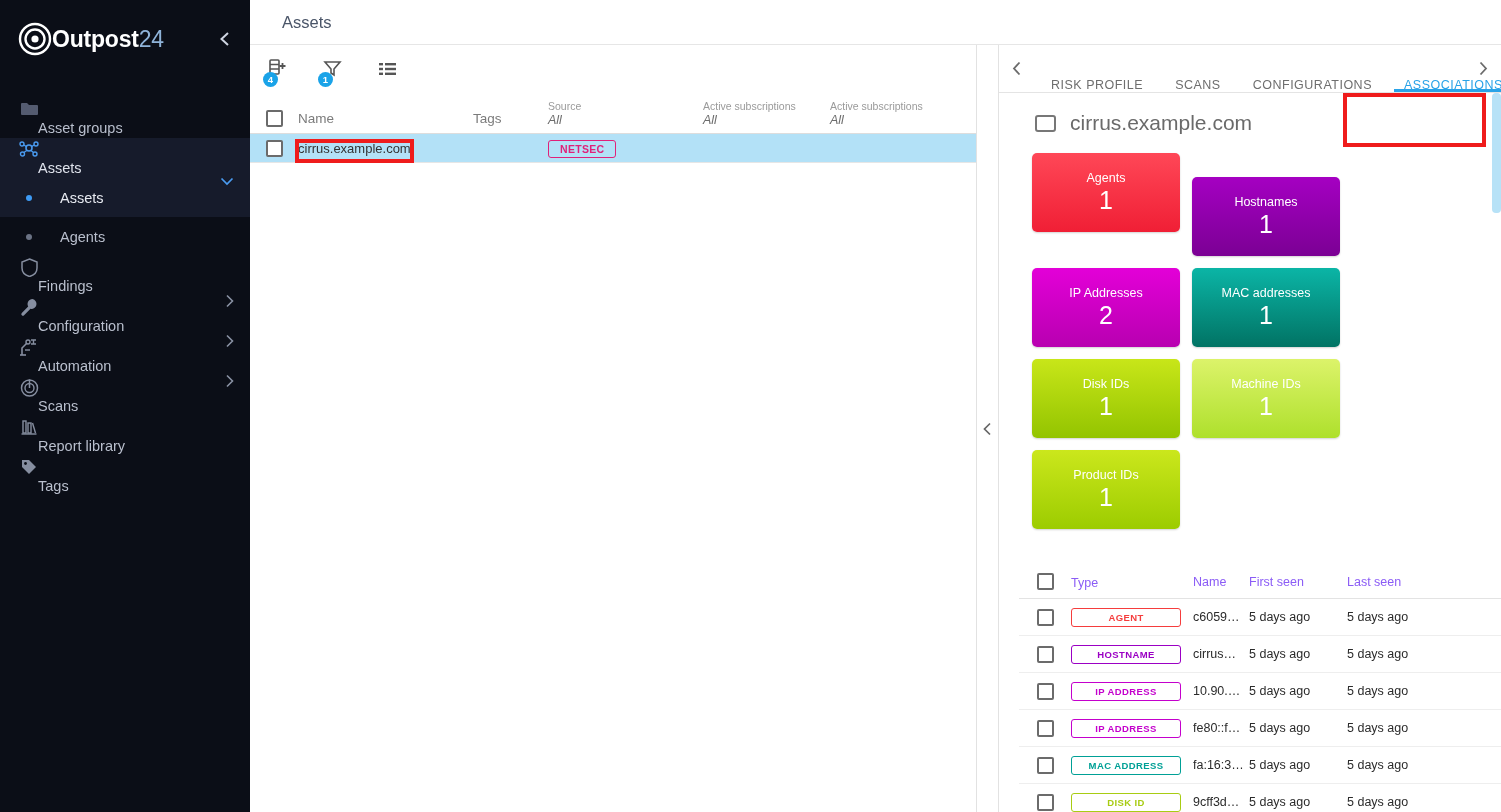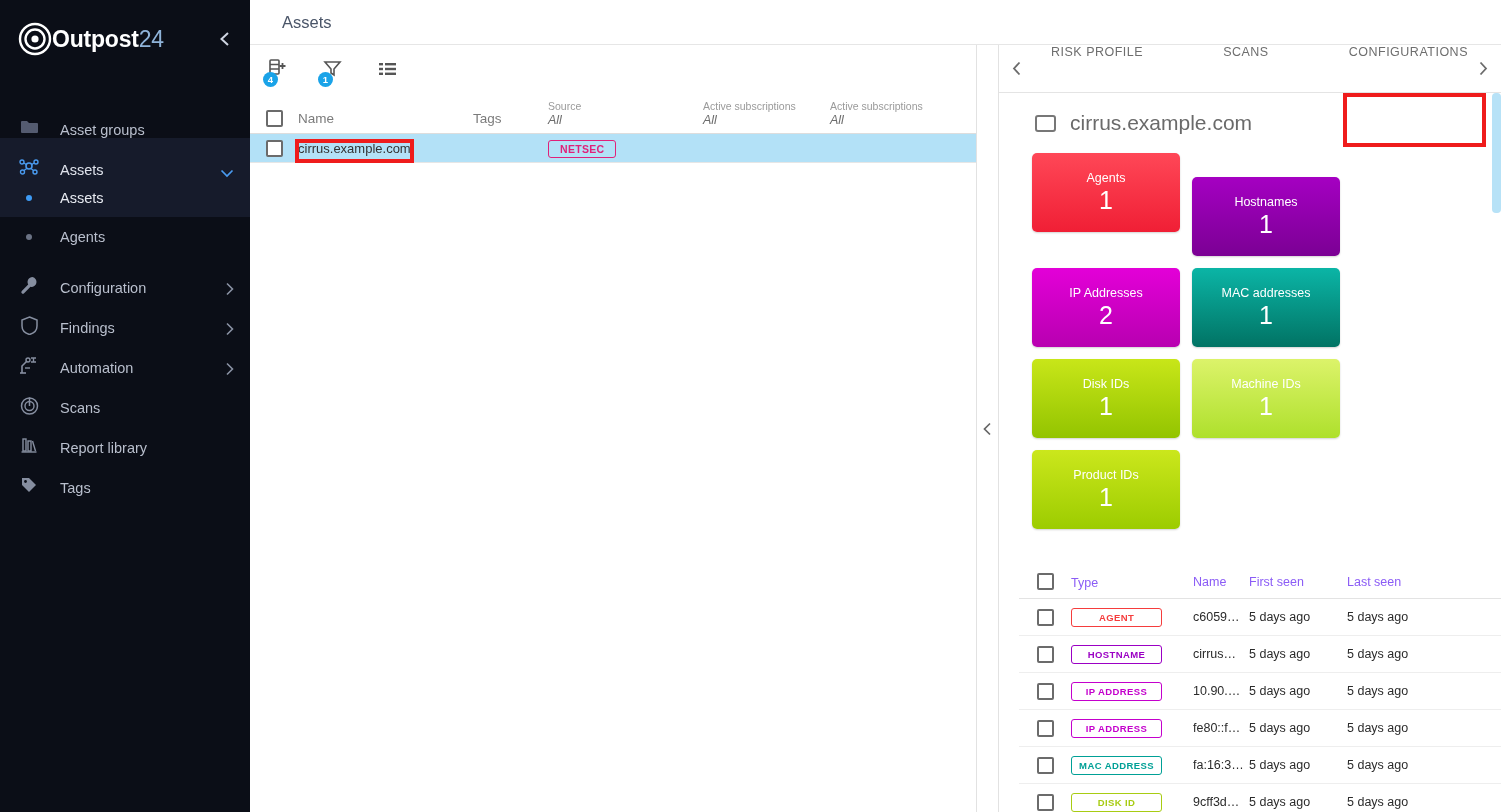--- a/index.html
+++ b/index.html
@@ -32,24 +32,24 @@
     font-size: 23px; font-weight: bold; color: #ffffff;
     letter-spacing: -0.2px; white-space: nowrap;
   }
   .brand-text .num { color: #8fb3d9; font-weight: normal; }
   .collapse-btn {
     margin-left: auto; color: #cfd5e2; font-size: 19px;
     line-height: 1; cursor: pointer; padding: 4px 2px;
   }
   .nav { margin-top: 20px; }
   .nav-item {
-    display: flex; align-items: flex-end;
+    display: flex; align-items: flex-start;
     height: 40px; padding: 0 16px 0 18px;
     font-size: 14.5px; color: #b9bfcd;
-    cursor: pointer; position: relative;
+    cursor: pointer; position: relative; flex-direction: column;
   }
   .nav-item .ico {
     width: 22px; height: 22px; flex: 0 0 22px;
     display: flex; align-items: center; justify-content: center;
     color: #9aa2b4;
   }
   .nav-item .label { margin-left: 20px; white-space: nowrap; }
   .nav-item .chev {
     margin-left: auto; font-size: 13px; color: #8a92a4;
     display: flex; align-items: center;
@@ -164,21 +164,21 @@
     height: 48px; flex: 0 0 48px;
     display: flex; align-items: stretch;
     border-bottom: 1px solid #e4e4e4;
     background: #fff;
   }
   .tab-arrow {
     width: 36px; flex: 0 0 36px;
     display: flex; align-items: center; justify-content: center;
     color: #6b6b6b; font-size: 16px; cursor: pointer;
   }
-  .tabs { display: flex; align-items: flex-start; flex: 1; min-width: 0; gap: 48px; }
+  .tabs { display: flex; align-items: flex-end; flex: 1; min-width: 0; }
   .tab {
     display: flex; align-items: center; justify-content: center;
     padding: 0 16px; font-size: 12.5px; color: #6e6e6e;
     letter-spacing: 0.5px; cursor: pointer; white-space: nowrap;
     position: relative;
   }
   .tab.active { color: #29a3e8; }
   .tab.active:after {
     content: ""; position: absolute; left: 6px; right: 6px; bottom: 0;
     height: 3px; background: #29a3e8;
@@ -221,21 +221,21 @@
   .a-cb { width: 52px; flex: 0 0 52px; display: flex; align-items: center; justify-content: center; }
   .a-type { width: 122px; flex: 0 0 122px; }
   .a-name { width: 56px; flex: 0 0 56px; font-size: 12.5px; color: #2b2b2b; white-space: nowrap; overflow: hidden; }
   .a-first { width: 98px; flex: 0 0 98px; font-size: 12.5px; color: #2b2b2b; }
   .a-last { flex: 1; font-size: 12.5px; color: #2b2b2b; }
   .a-hdr-txt { font-size: 12.5px; color: #8b5cf6; }
   .type-chip {
     display: block; text-align: center;
     border: 1px solid currentColor; border-radius: 3px;
     font-size: 9.5px; font-weight: bold; padding: 3px 0;
-    letter-spacing: 0.4px; width: 91px;
+    letter-spacing: 0.4px; width: 110px;
   }
 
   
   .vscroll {
     position: absolute; top: 0; right: 0; width: 9px; bottom: 0;
     background: transparent;
   }
   .vscroll .thumb {
     position: absolute; top: 0; left: 0; width: 9px; height: 120px;
     background: #b7e2f7; border-radius: 4px;
@@ -313,39 +313,39 @@
 
       <div class="sub-item">
         <span class="dot">
             <i></i>
           </span>
         <span class="label">Agents</span>
       </div>
 
       <div class="nav-item">
         <span class="ico">
-          <svg class="svg-ico" width="19" height="19" viewBox="0 0 19 19">
-              <path d="M12.5 1a5 5 0 00-4.3 7.5L1.8 14.9a1.6 1.6 0 102.3 2.3l6.4-6.4A5 5 0 1012.5 1z" fill="#868ea0"></path>
-            </svg>
-        </span>
-        <span class="label">Configuration</span>
+          <svg class="svg-ico" width="17" height="19" viewBox="0 0 17 19">
+              <path d="M8.5 1 L16 4 v6c0 5-4 7.5-7.5 8.5C5 17.5 1 15 1 10V4z" fill="none" stroke="#868ea0" stroke-width="1.5"></path>
+            </svg>
+        </span>
+        <span class="label">Findings</span>
         <span class="chev">
           <svg class="svg-ico" width="9" height="14" viewBox="0 0 9 14">
               <path d="M2 1.5 L7.5 7 L2 12.5" fill="none" stroke="currentColor" stroke-width="1.6"></path>
             </svg>
         </span>
       </div>
 
       <div class="nav-item">
         <span class="ico">
-          <svg class="svg-ico" width="17" height="19" viewBox="0 0 17 19">
-              <path d="M8.5 1 L16 4 v6c0 5-4 7.5-7.5 8.5C5 17.5 1 15 1 10V4z" fill="none" stroke="#868ea0" stroke-width="1.5"></path>
-            </svg>
-        </span>
-        <span class="label">Findings</span>
+          <svg class="svg-ico" width="19" height="19" viewBox="0 0 19 19">
+              <path d="M12.5 1a5 5 0 00-4.3 7.5L1.8 14.9a1.6 1.6 0 102.3 2.3l6.4-6.4A5 5 0 1012.5 1z" fill="#868ea0"></path>
+            </svg>
+        </span>
+        <span class="label">Configuration</span>
         <span class="chev">
           <svg class="svg-ico" width="9" height="14" viewBox="0 0 9 14">
               <path d="M2 1.5 L7.5 7 L2 12.5" fill="none" stroke="currentColor" stroke-width="1.6"></path>
             </svg>
         </span>
       </div>
 
       <div class="nav-item">
         <span class="ico">
           <svg class="svg-ico" width="20" height="19" viewBox="0 0 20 19">

